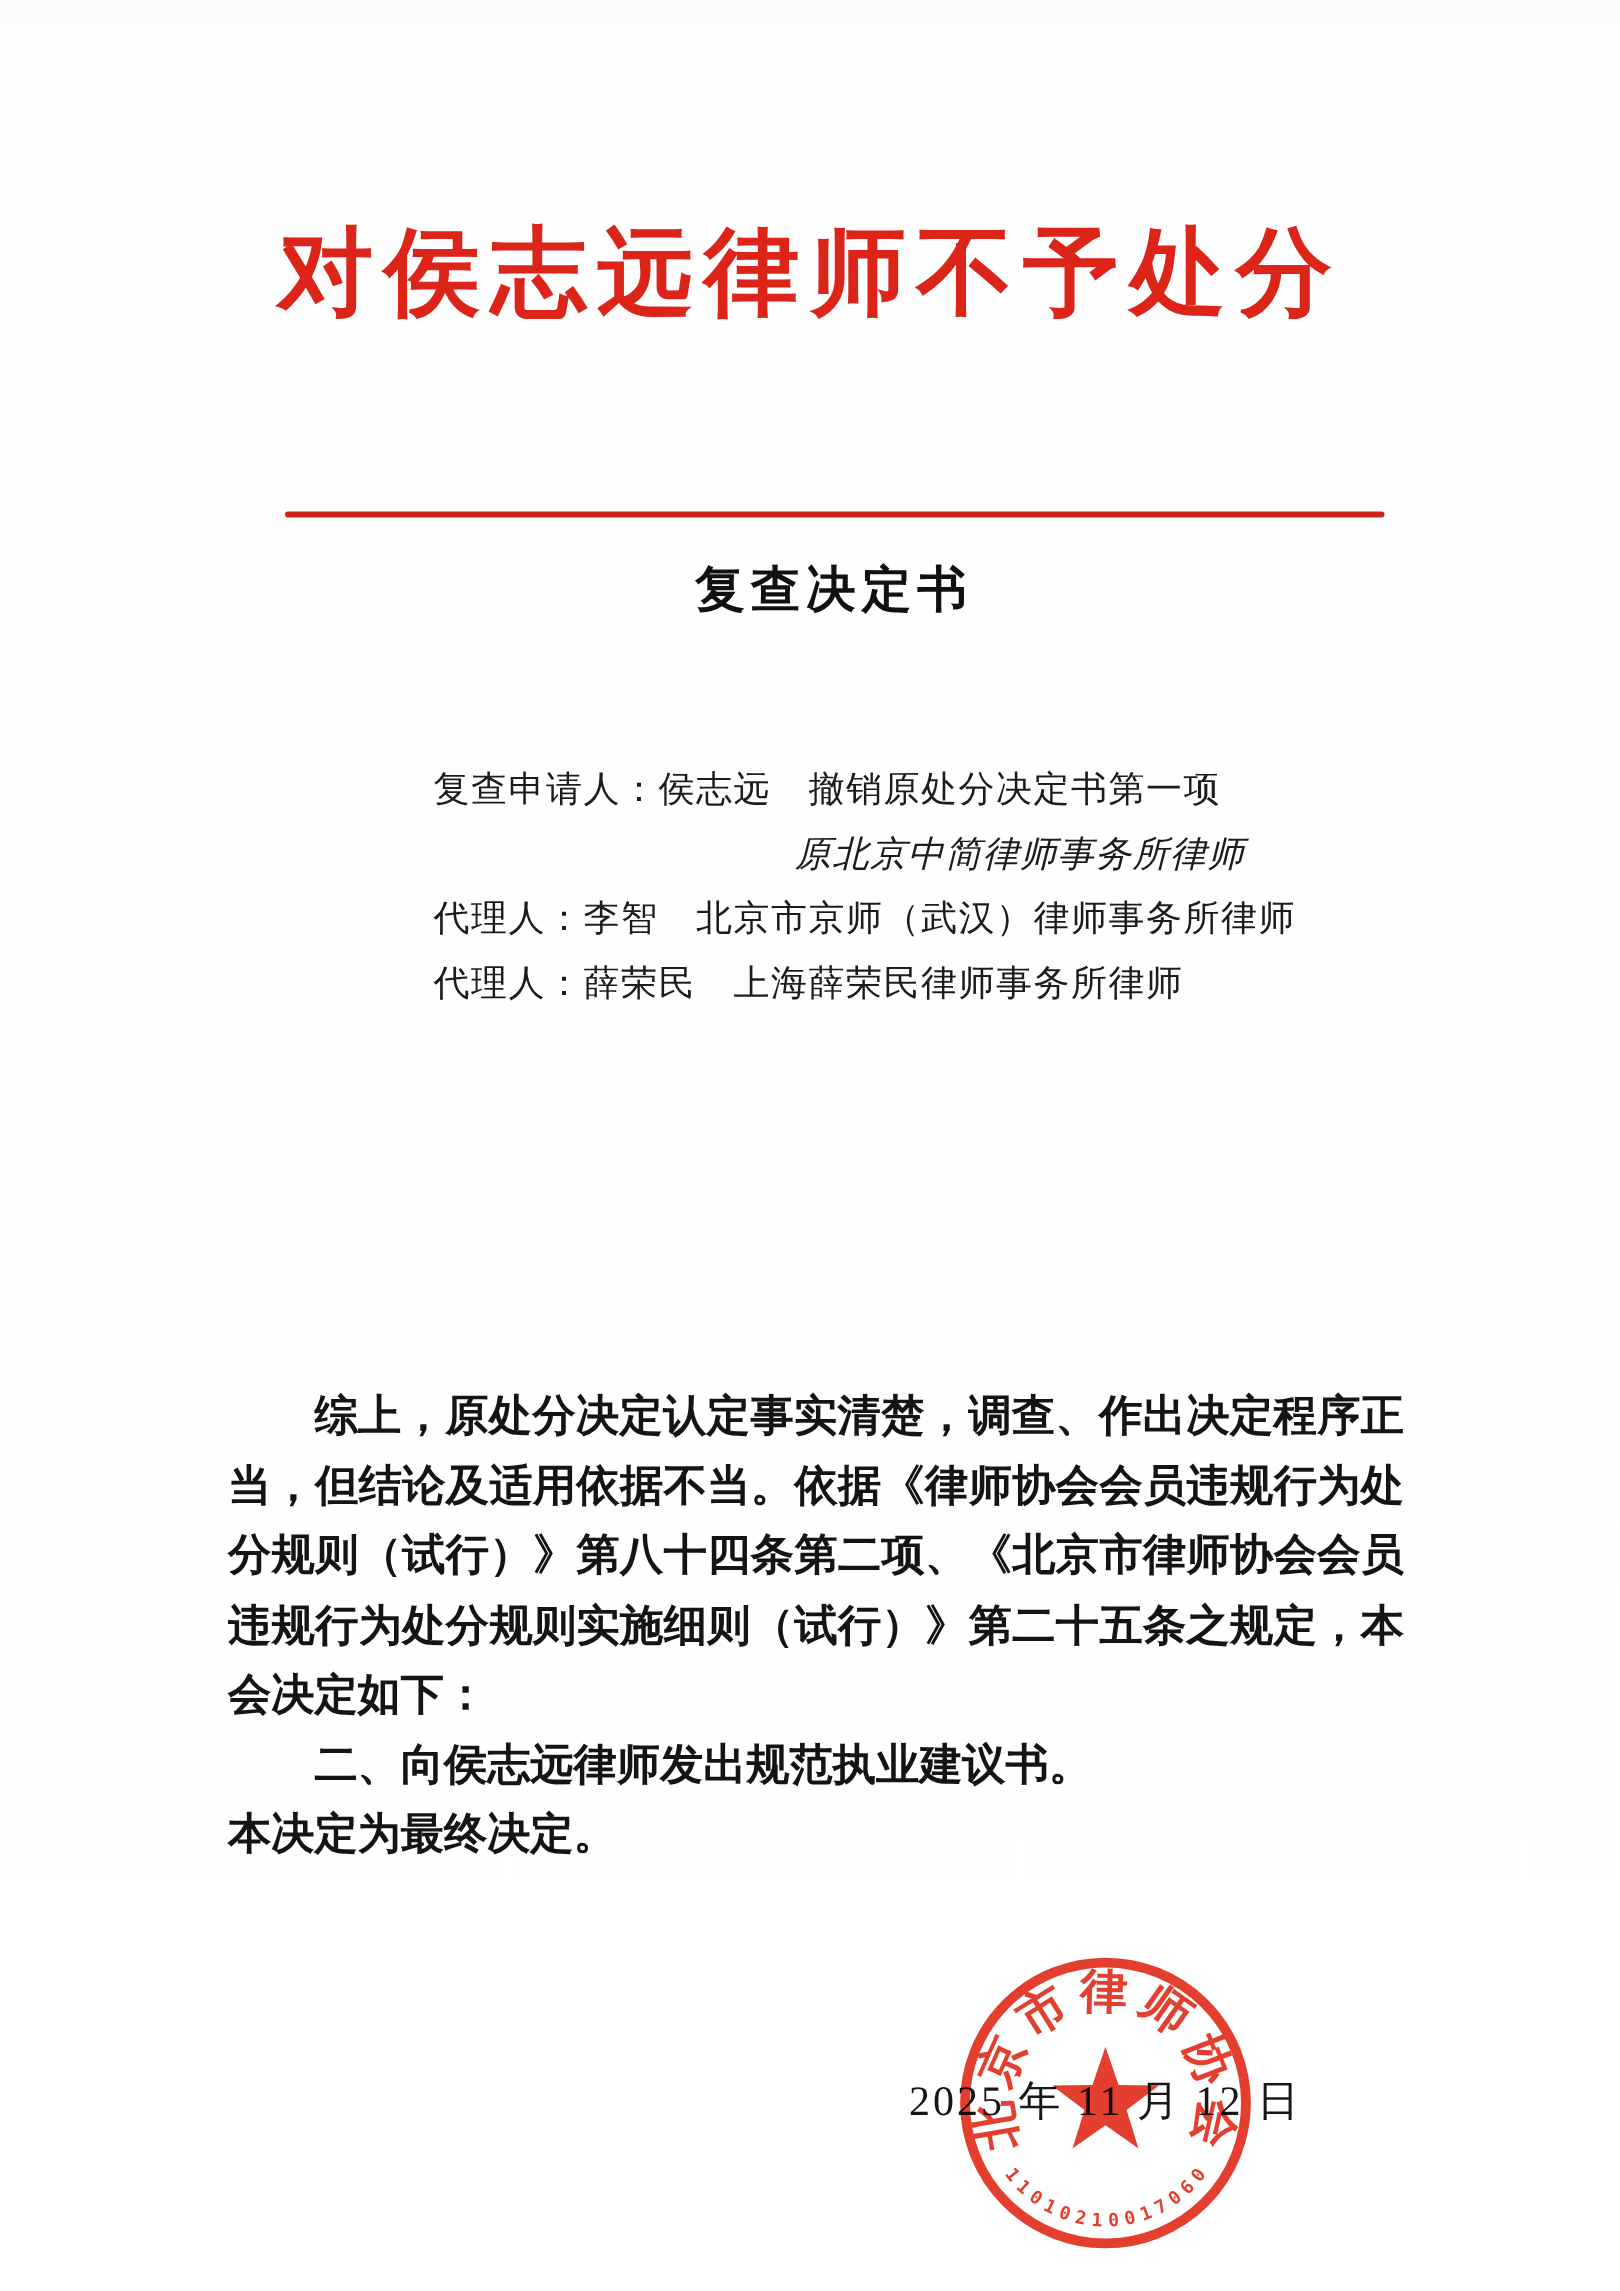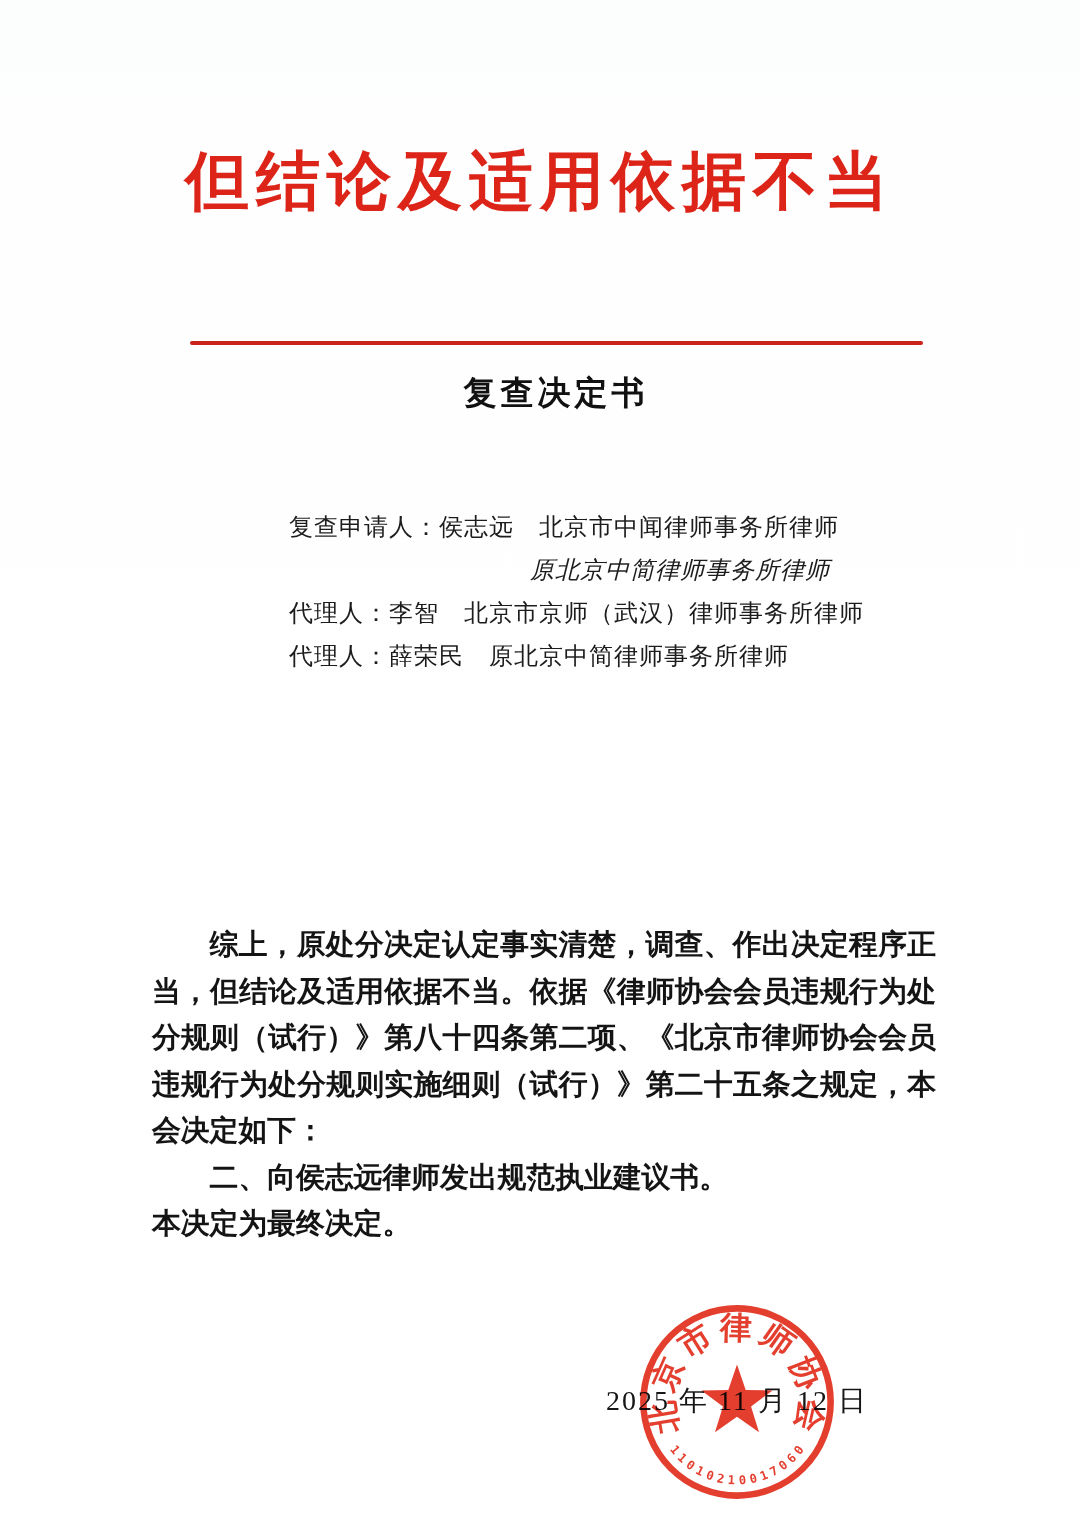--- a/index.html
+++ b/index.html
@@ -110,32 +110,32 @@
     font-weight: bold;
     letter-spacing: 4.5px;
     fill: #e2301e;
   }
 </style>
 </head>
 <body>
 
 <div class="page">
 
-  <div class="org-title">但结论及适用依据不当</div>
+  <div class="org-title">对侯志远律师不予处分</div>
 
 
   <div class="red-line"></div>
 
   <div class="doc-title">复查决定书</div>
 
   <div class="info-block">
-    <div class="info-line">复查申请人：侯志远　北京市中闻律师事务所律师</div>
+    <div class="info-line">复查申请人：侯志远　撤销原处分决定书第一项</div>
     <div class="info-line cont">原北京中简律师事务所律师</div>
     <div class="info-line">代理人：李智　北京市京师（武汉）律师事务所律师</div>
-    <div class="info-line">代理人：薛荣民　原北京中简律师事务所律师</div>
+    <div class="info-line">代理人：薛荣民　上海薛荣民律师事务所律师</div>
   </div>
 
   <div class="body-block">
     <div class="indent">综上，原处分决定认定事实清楚，调查、作出决定程序正当，但结论及适用依据不当。依据《律师协会会员违规行为处分规则（试行）》第八十四条第二项、《北京市律师协会会员违规行为处分规则实施细则（试行）》第二十五条之规定，本会决定如下：</div>
     <div class="indent">二、向侯志远律师发出规范执业建议书。</div>
     <div>本决定为最终决定。</div>
   </div>
 
   <div class="issue-date">2025 年 11 月 12 日</div>
 

